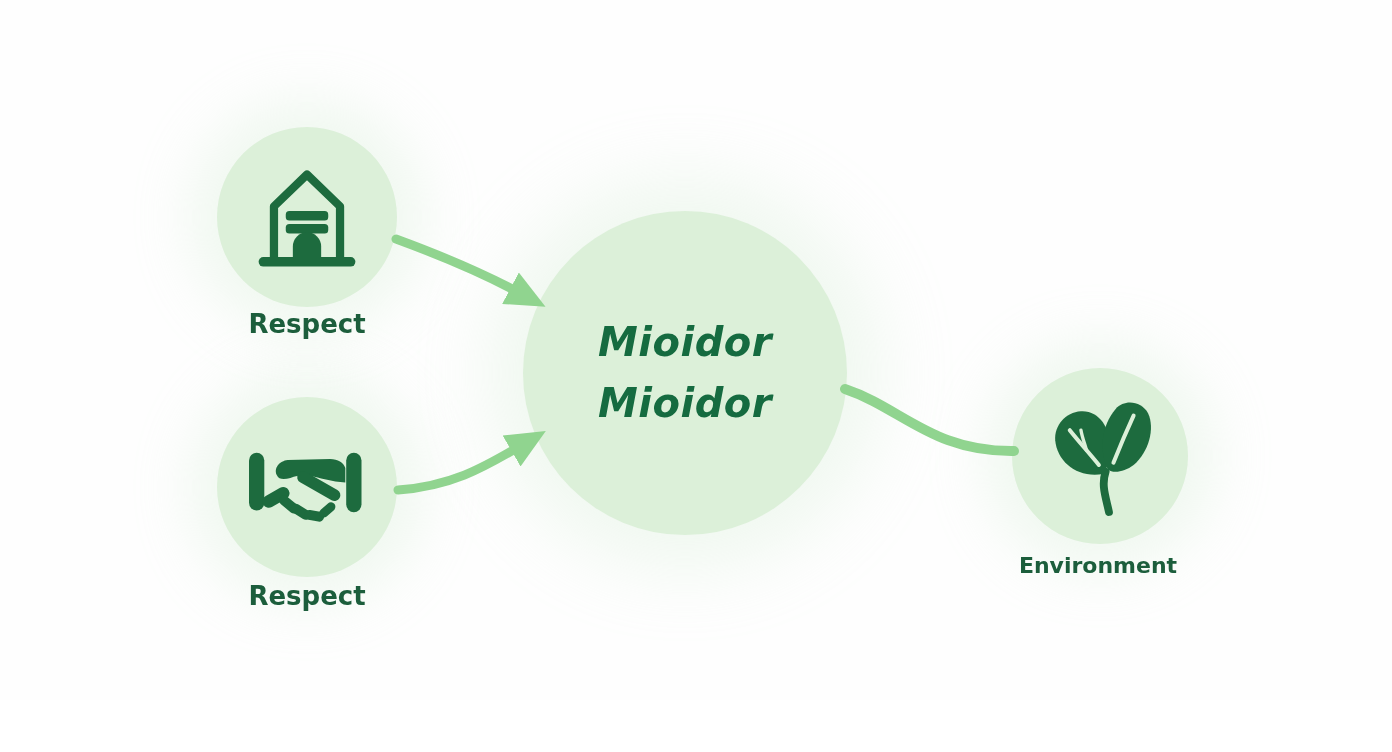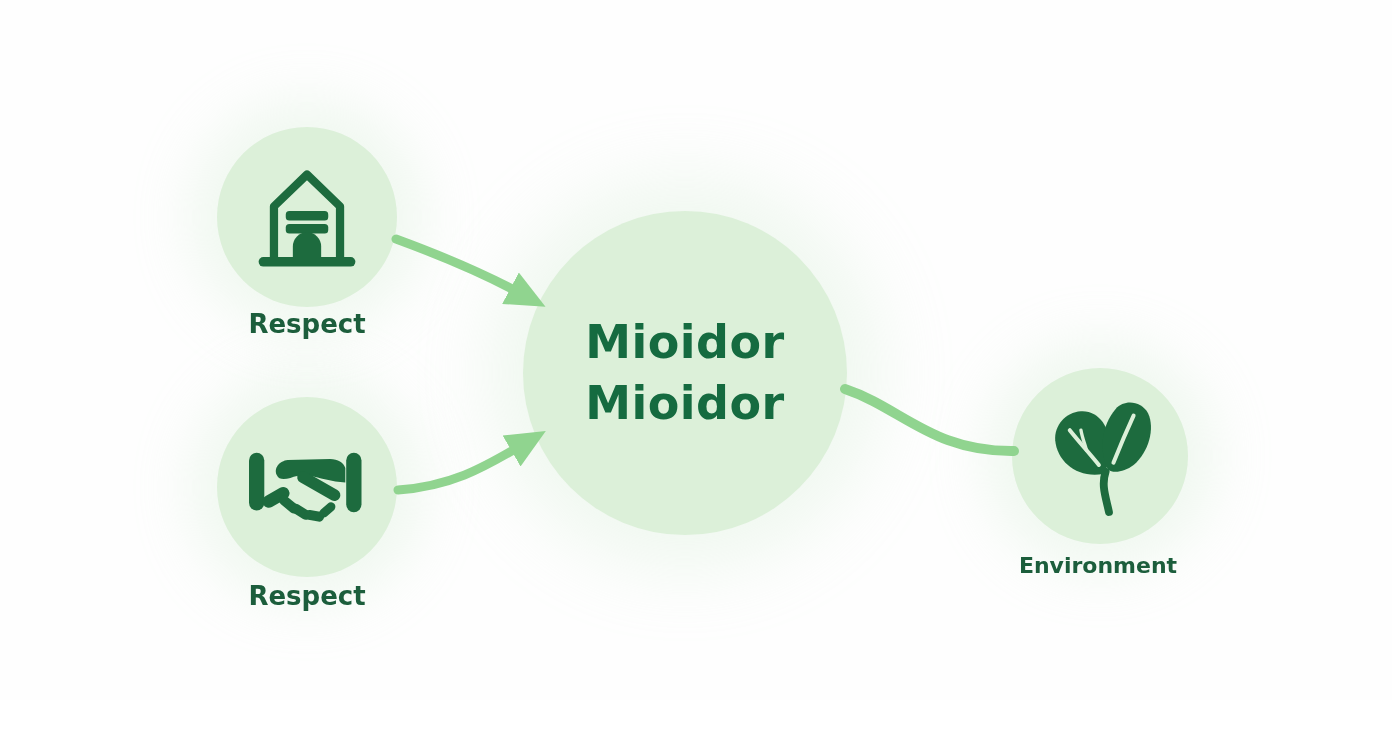--- a/index.html
+++ b/index.html
@@ -25,25 +25,26 @@
   .node-a { left: 217px; top: 127px; width: 180px; height: 180px; }
   .node-b { left: 217px; top: 397px; width: 180px; height: 180px; }
   .node-c { left: 1012px; top: 368px; width: 176px; height: 176px; }
   .node-center {
     left: 523px; top: 211px; width: 324px; height: 324px;
     flex-direction: column;
     box-shadow: 0 0 70px 35px rgba(210, 236, 208, 0.30);
   }
   .center-line {
     color: #156b40;
-    font-size: 46px;
+    font-size: 40px;
     font-weight: bold;
     line-height: 61px;
     text-align: center;
     letter-spacing: 0.5px;
+    font-style: italic;
   }
   .node-label {
     position: absolute;
     text-align: center;
     font-weight: bold;
     color: #1c5e3c;
     z-index: 2;
   }
   .label-a { left: 217px; top: 309px; width: 180px; font-size: 26px; }
   .label-b { left: 217px; top: 581px; width: 180px; font-size: 26px; }

